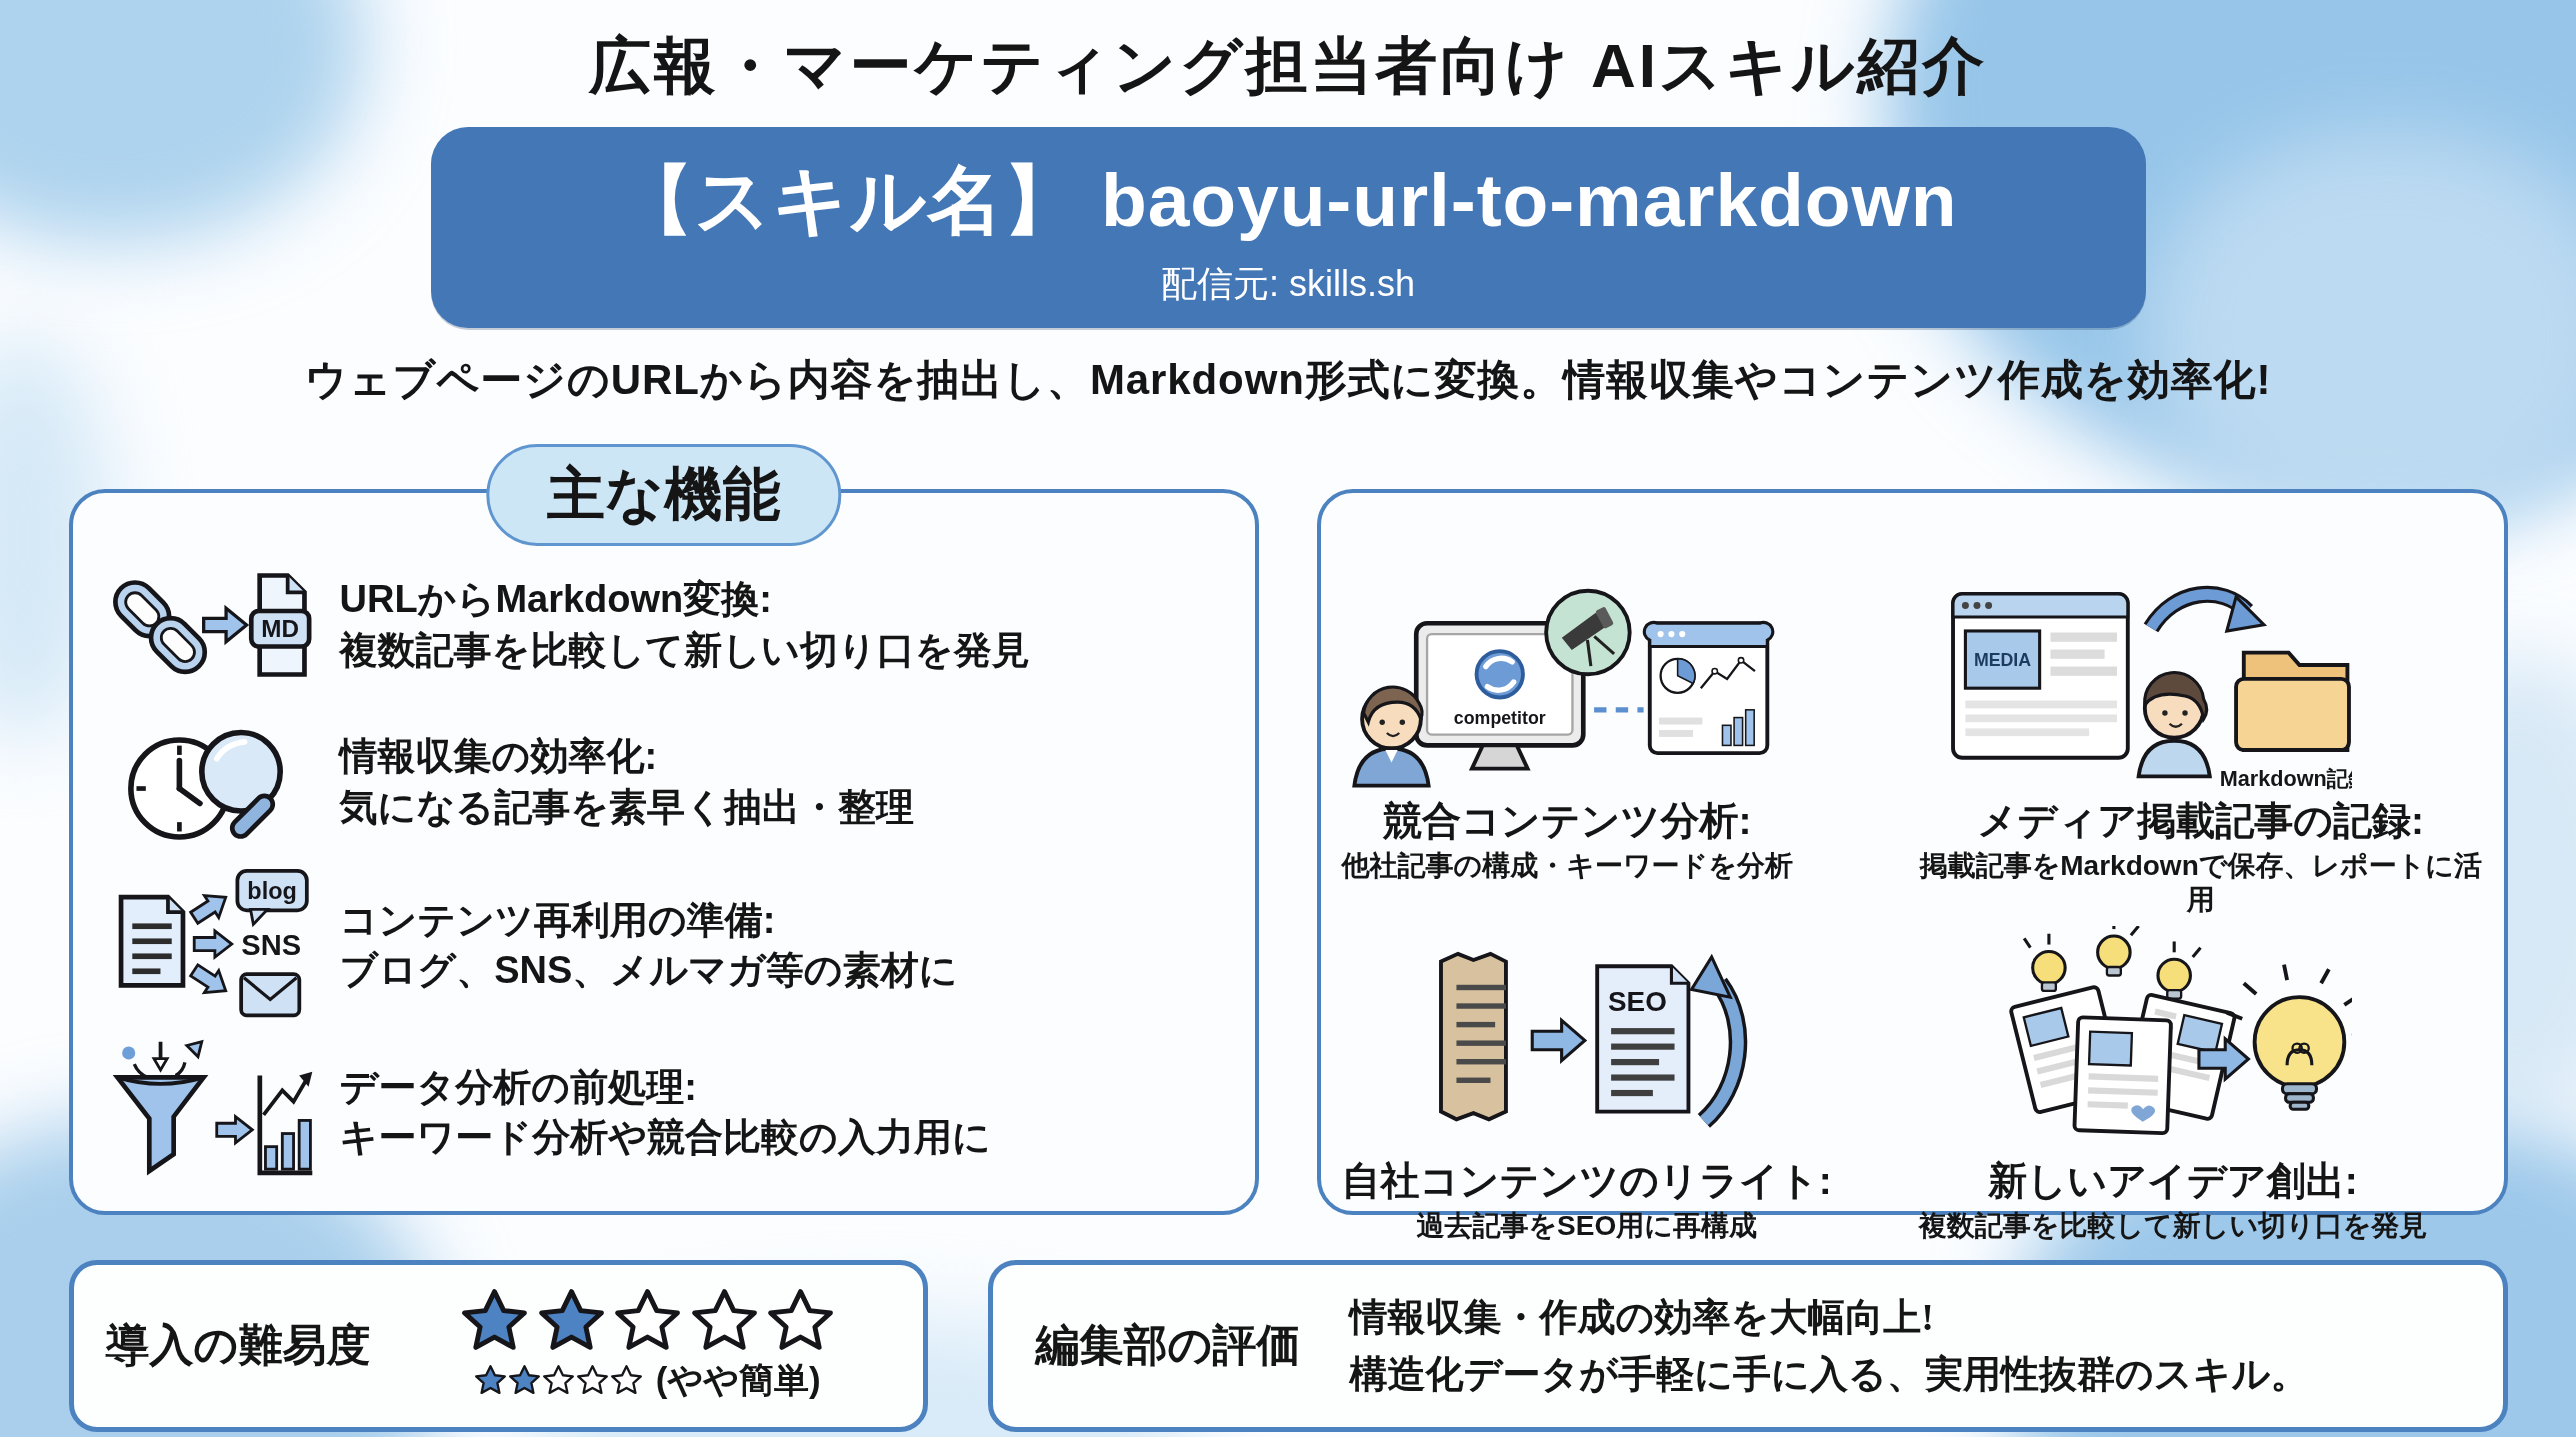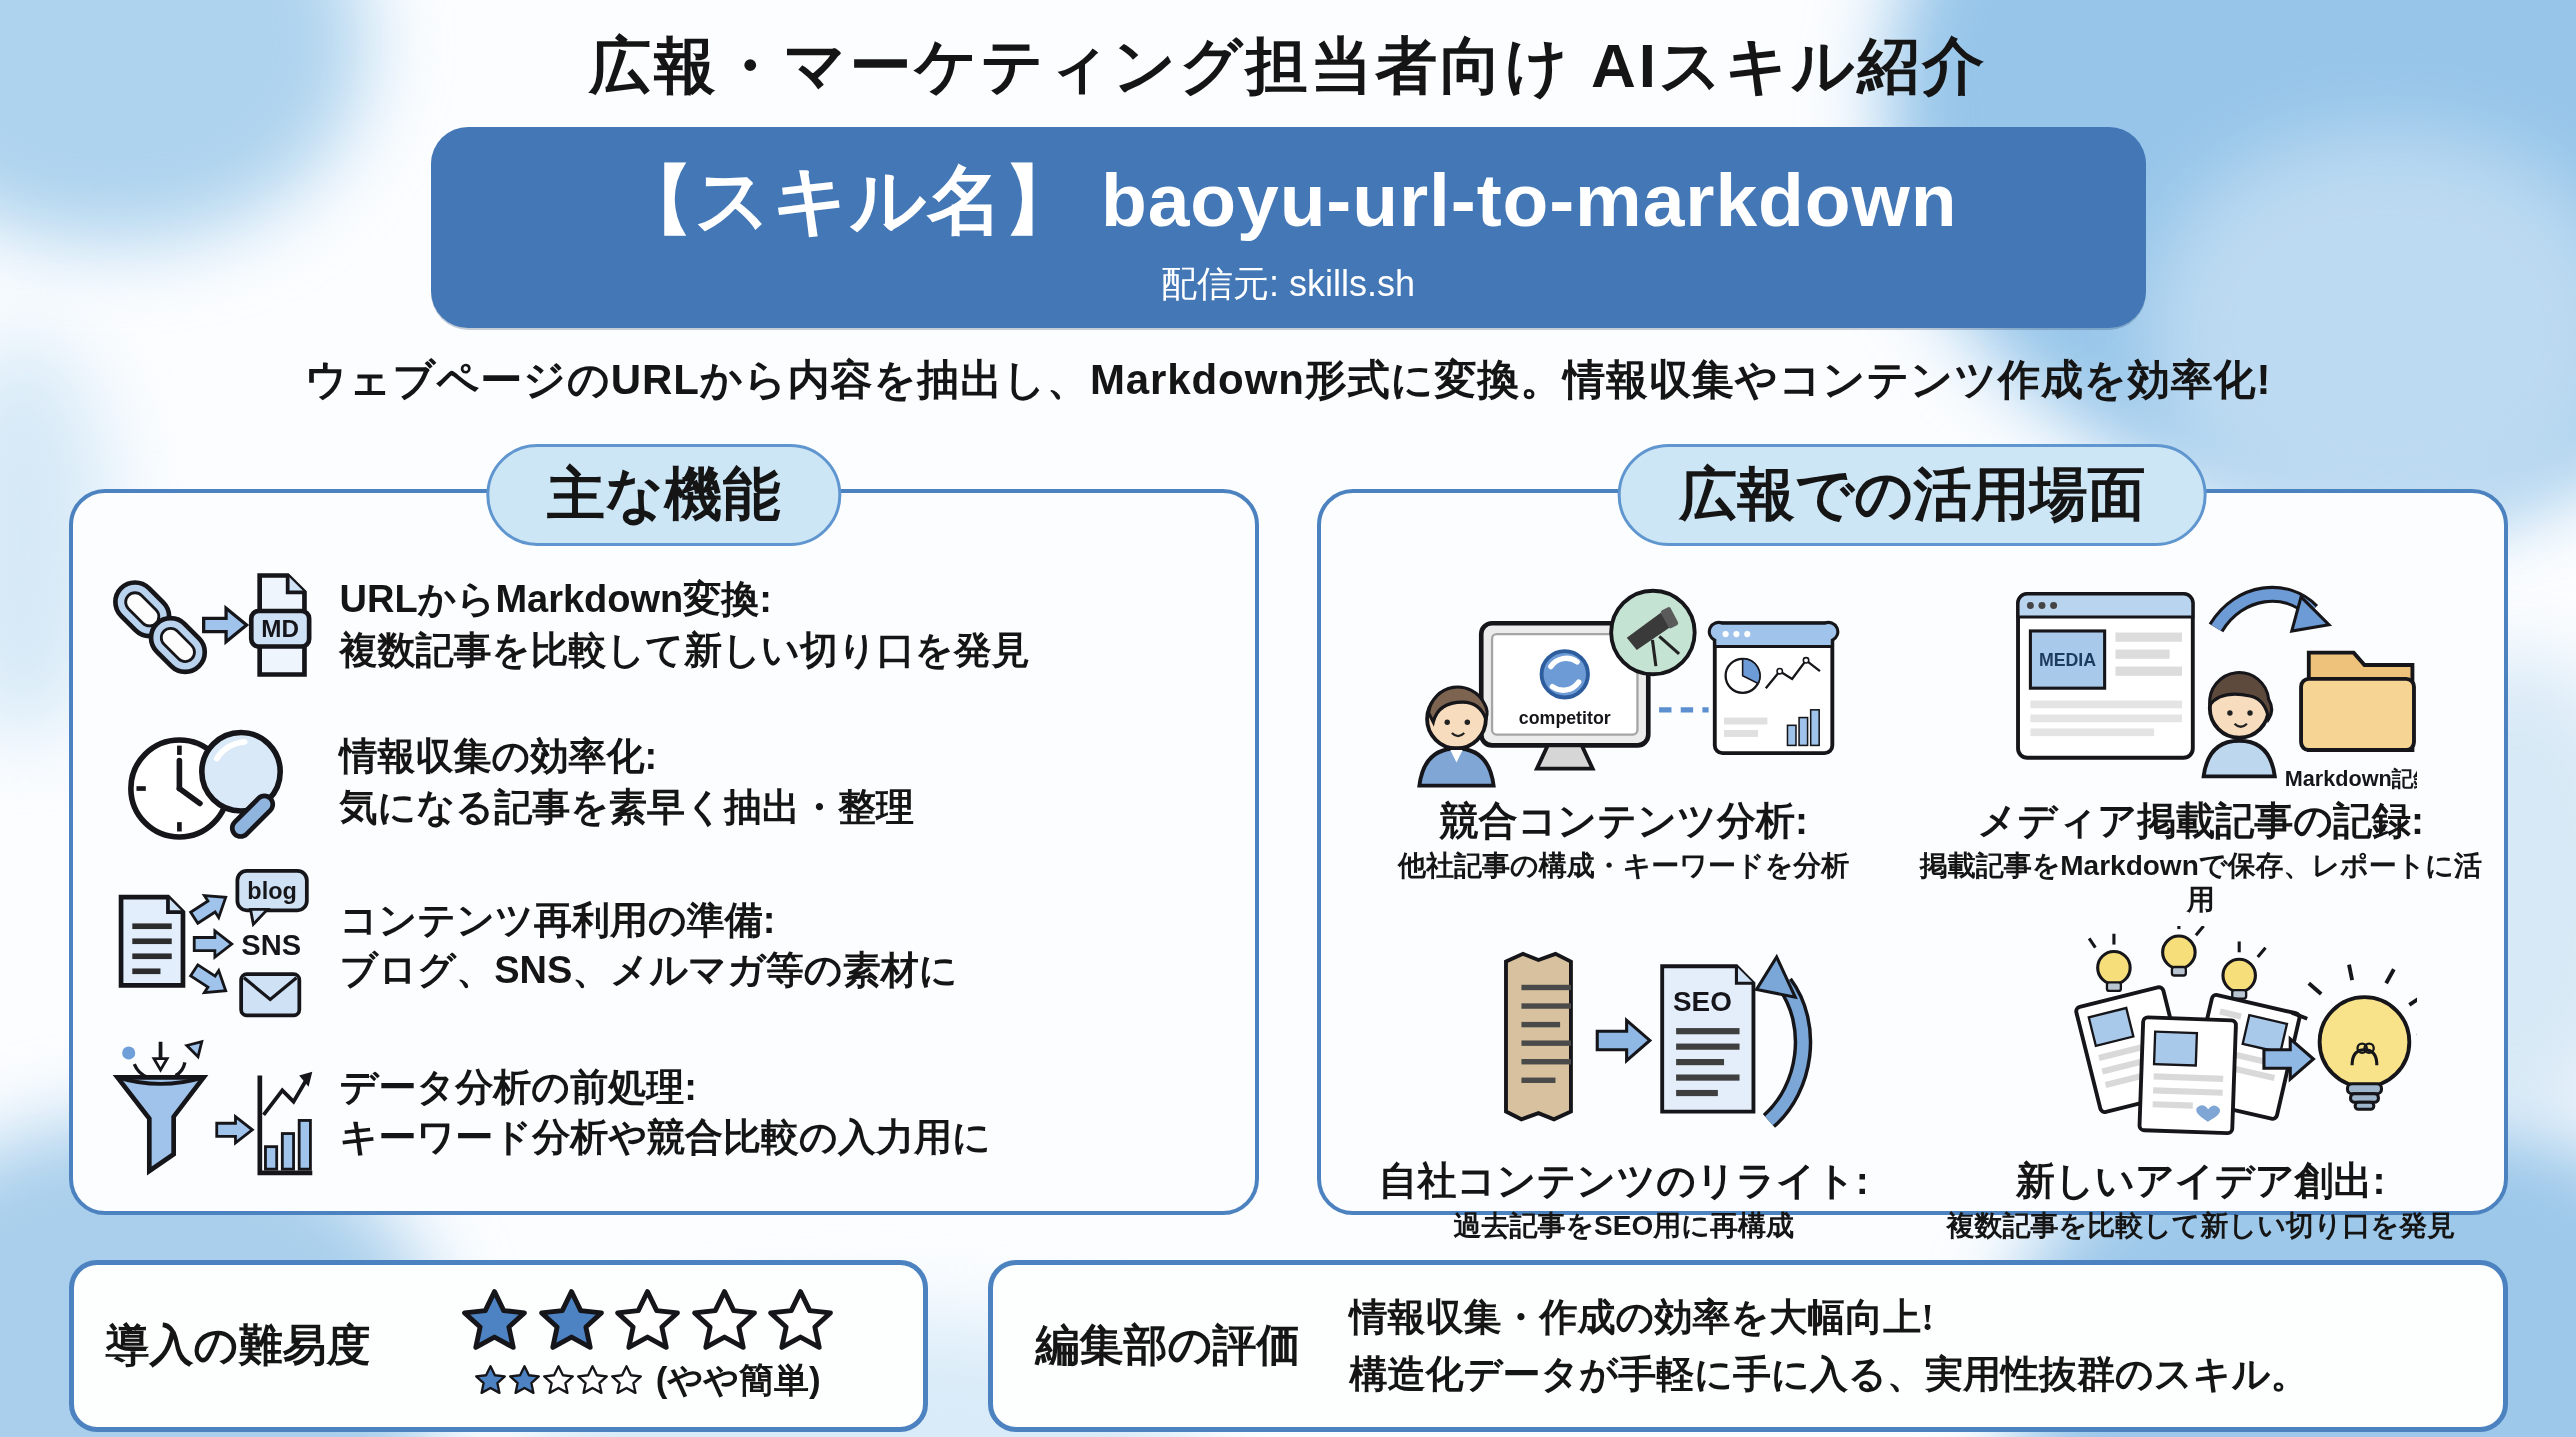--- a/index.html
+++ b/index.html
@@ -45,21 +45,21 @@
   }
 
   .feature-list{height:100%;box-sizing:border-box;padding:62px 28px 24px 37px;
     display:flex;flex-direction:column;justify-content:space-between;}
   .feature{display:flex;align-items:center;gap:24px;}
   .f-icon{width:206px;flex:none;display:flex;justify-content:center;align-items:center;}
   .f-text{font-size:38px;font-weight:800;line-height:1.33;}
 
   .uc-grid{height:100%;box-sizing:border-box;padding:73px 20.6px 13px;
     display:grid;grid-template-columns:1fr 1fr;grid-template-rows:1fr 1fr;column-gap:13px;row-gap:9.4px;}
-  .uc{display:flex;flex-direction:column;align-items:center;margin:0;}
+  .uc{display:flex;flex-direction:column;align-items:flex-start;margin:0;}
   .uc svg{height:232px;}
   .uc-title{font-size:39px;font-weight:800;margin-top:1.9px;text-align:center;line-height:1.15;}
   .uc-desc{font-size:28px;font-weight:800;margin-top:4.7px;text-align:center;line-height:1.2;}
 
   .bottom-row{display:flex;gap:60px;margin-top:45px;width:2439px;height:172px;}
   .box{
     background:#fdfefe;border:5.6px solid #4b82bf;border-radius:28px;
     box-sizing:border-box;display:flex;align-items:center;
   }
   .box-label{font-size:44px;font-weight:800;white-space:nowrap;}
@@ -222,21 +222,20 @@
           <div class="f-text">
             <div>データ分析の前処理:</div>
             <div>キーワード分析や競合比較の入力用に</div>
           </div>
         </div>
 
       </div>
     </section>
 
     <section class="panel">
-      <div class="capsule">広報での活用場面</div>
       <div class="uc-grid">
 
         <figure class="uc">
           <svg viewBox="0 0 560 300">
             <g>
               <rect x="96" y="74" width="216" height="158" rx="14" fill="#ececec" stroke="#15151a" stroke-width="6"></rect>
               <rect x="110" y="88" width="188" height="130" rx="6" fill="#ffffff" stroke="#a5a5a5" stroke-width="3"></rect>
               <polygon points="182,232 226,232 240,262 168,262" fill="#d6d6d6" stroke="#15151a" stroke-width="5"></polygon>
               <circle cx="204" cy="140" r="30" fill="#6d9bd6" stroke="#2e5d9d" stroke-width="5"></circle>
               <path d="M186 130 a24 24 0 0 1 34 -6" stroke="#ffffff" stroke-width="7" fill="none" stroke-linecap="round"></path>

